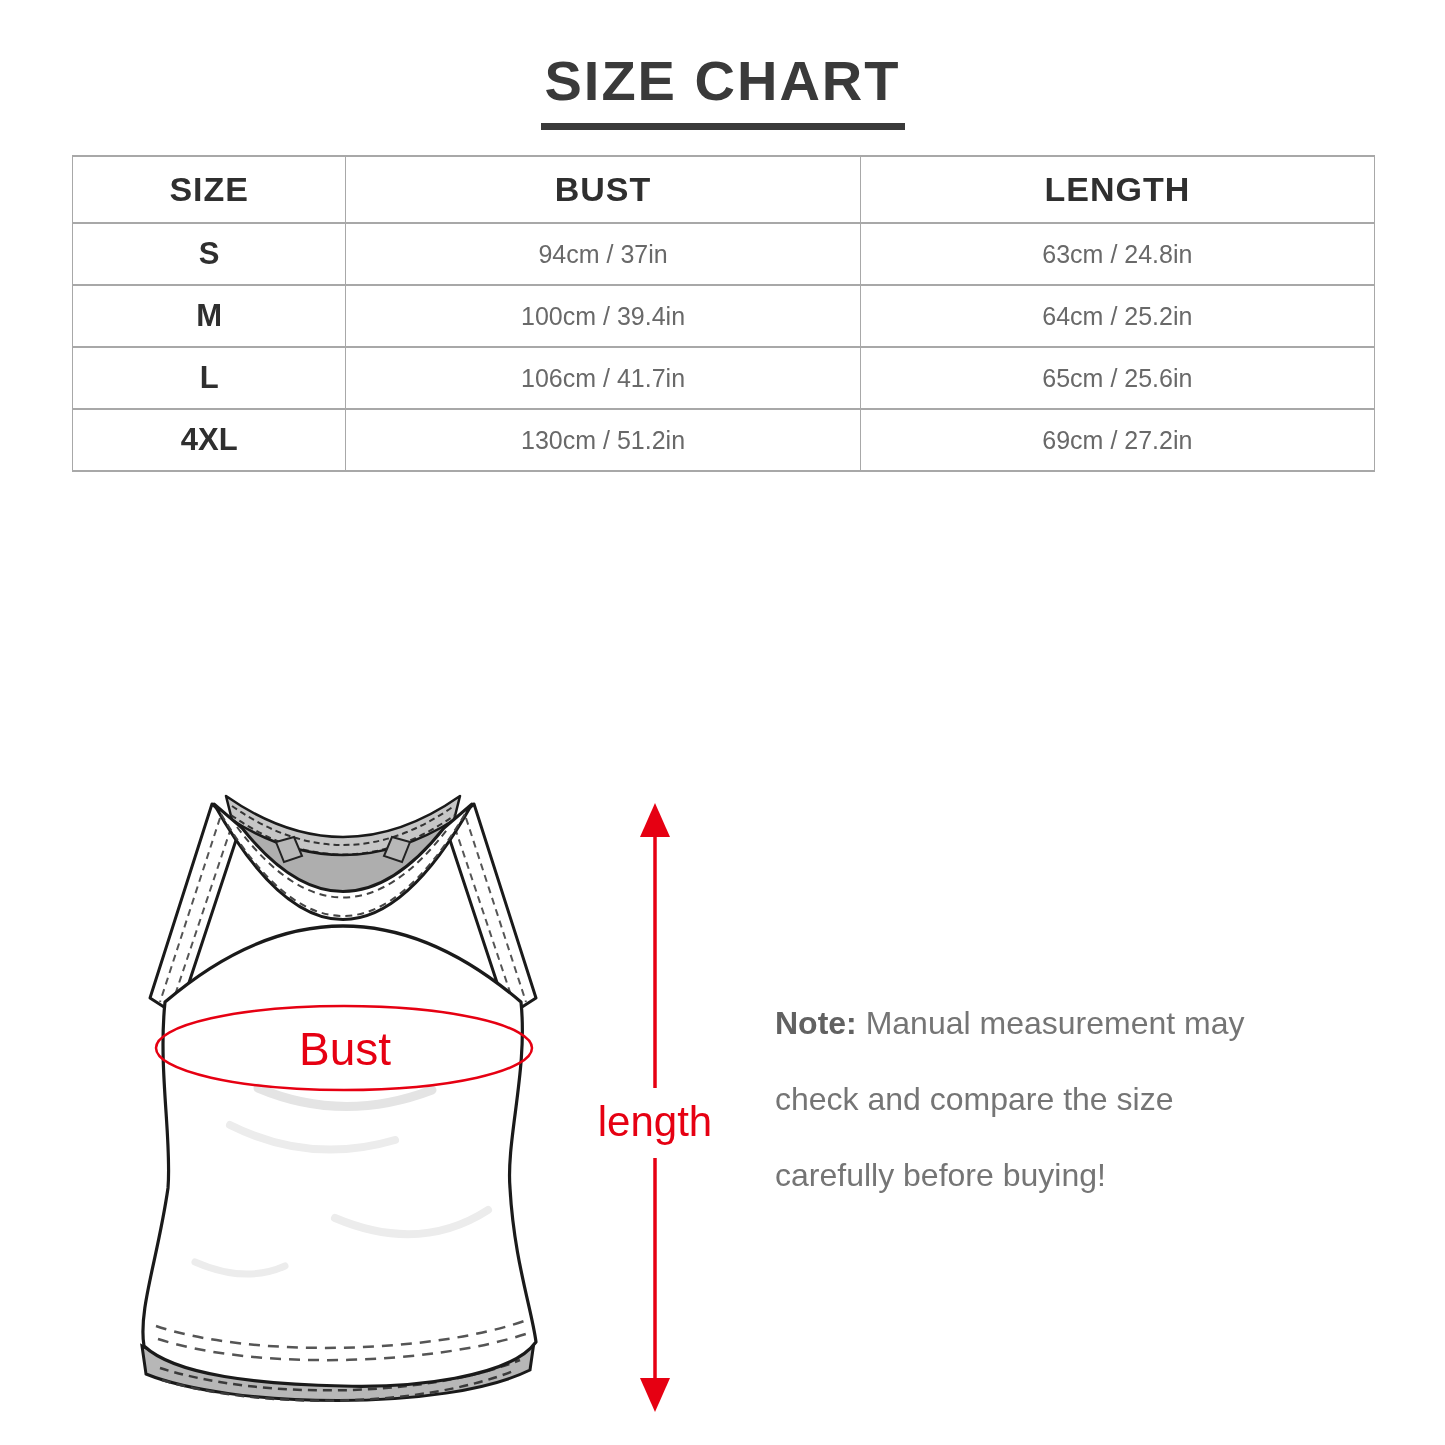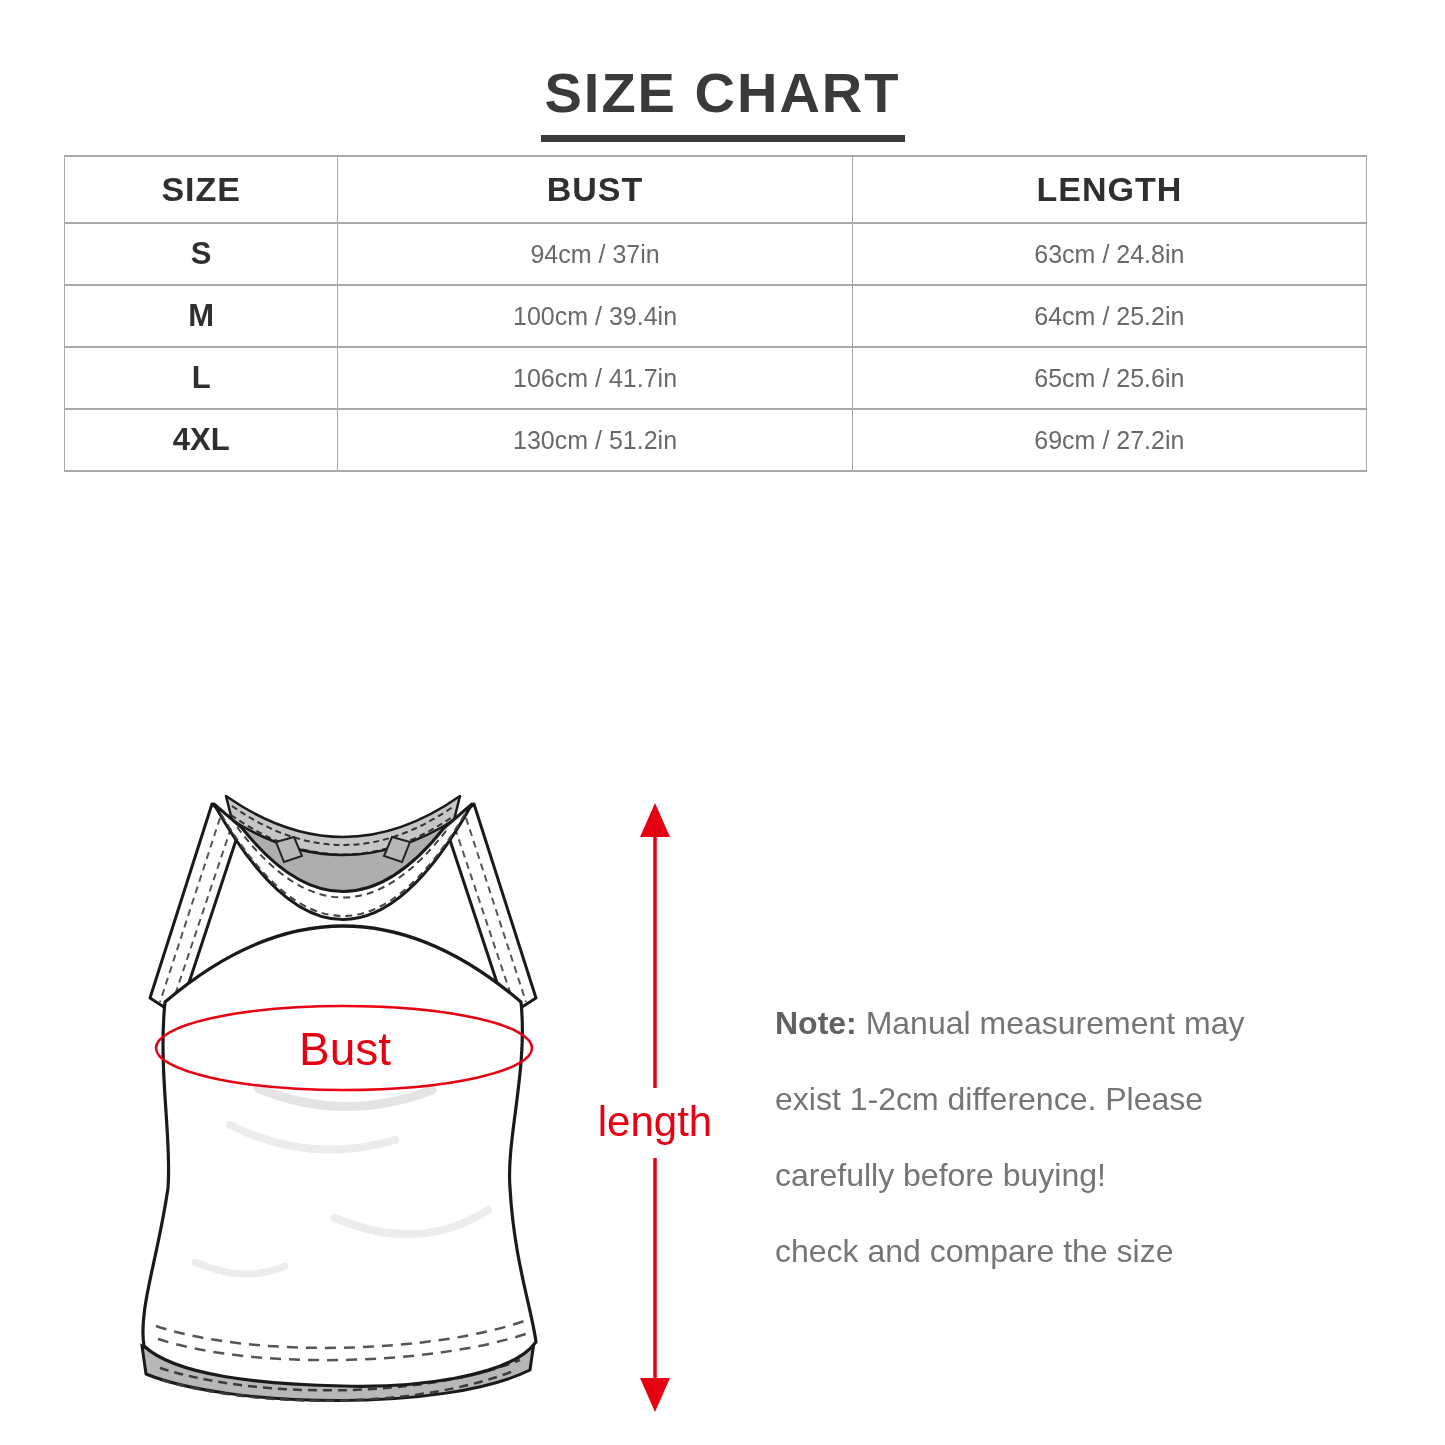--- a/index.html
+++ b/index.html
@@ -2,28 +2,28 @@
 <html><head>
 <meta charset="utf-8">
 <style>
   html,body{margin:0;padding:0;background:#fff;}
   .page{
     position:relative;width:1445px;height:1445px;background:#fff;overflow:hidden;
     font-family:"Liberation Sans", sans-serif;
   }
   
   .title-wrap{position:absolute;top:48px;left:0;width:100%;text-align:center;}
-  .title-wrap h1{margin:12px;font-size:0;}
+  .title-wrap h1{margin:0;font-size:0;}
   .title-text{
     display:inline-block;font-size:56px;font-weight:bold;color:#3a3a3a;
     letter-spacing:2px;padding:0 4px 10px 4px;border-bottom:7px solid #3a3a3a;
   }
   
   table.size-table{
-    position:absolute;left:64px;top:155px;width:1303px;
+    position:absolute;left:72px;top:155px;width:1303px;
     border-collapse:collapse;table-layout:fixed;background:#fff;
   }
   table.size-table col.c1{width:21%;}
   table.size-table col.c2{width:39.5%;}
   table.size-table col.c3{width:39.5%;}
   table.size-table th, table.size-table td{
     border-left:1px solid #a8a8a8;border-right:1px solid #a8a8a8;
     border-top:2px solid #a8a8a8;border-bottom:2px solid #a8a8a8;
     text-align:center;vertical-align:middle;padding:0;
   }
@@ -152,18 +152,17 @@
   <svg class="len-arrow" viewBox="0 0 110 625">
     <polygon points="55,8 40,42 70,42" fill="#e60012"></polygon>
     <line x1="55" y1="38" x2="55" y2="293" stroke="#e60012" stroke-width="3.5"></line>
     <line x1="55" y1="363" x2="55" y2="589" stroke="#e60012" stroke-width="3.5"></line>
     <polygon points="55,617 40,583 70,583" fill="#e60012"></polygon>
   </svg>
   <div class="length-label">length</div>
 
   <div class="note">
     <div><span class="note-b">Note:</span><span> Manual measurement may</span></div>
-    <div>exist 1-2cm difference. Please</div>
+    <div>check and compare the size</div>
     <div>carefully before buying!</div>
-    <div>check and compare the size</div>
   </div>
 
 </div>
 
 </body></html>

